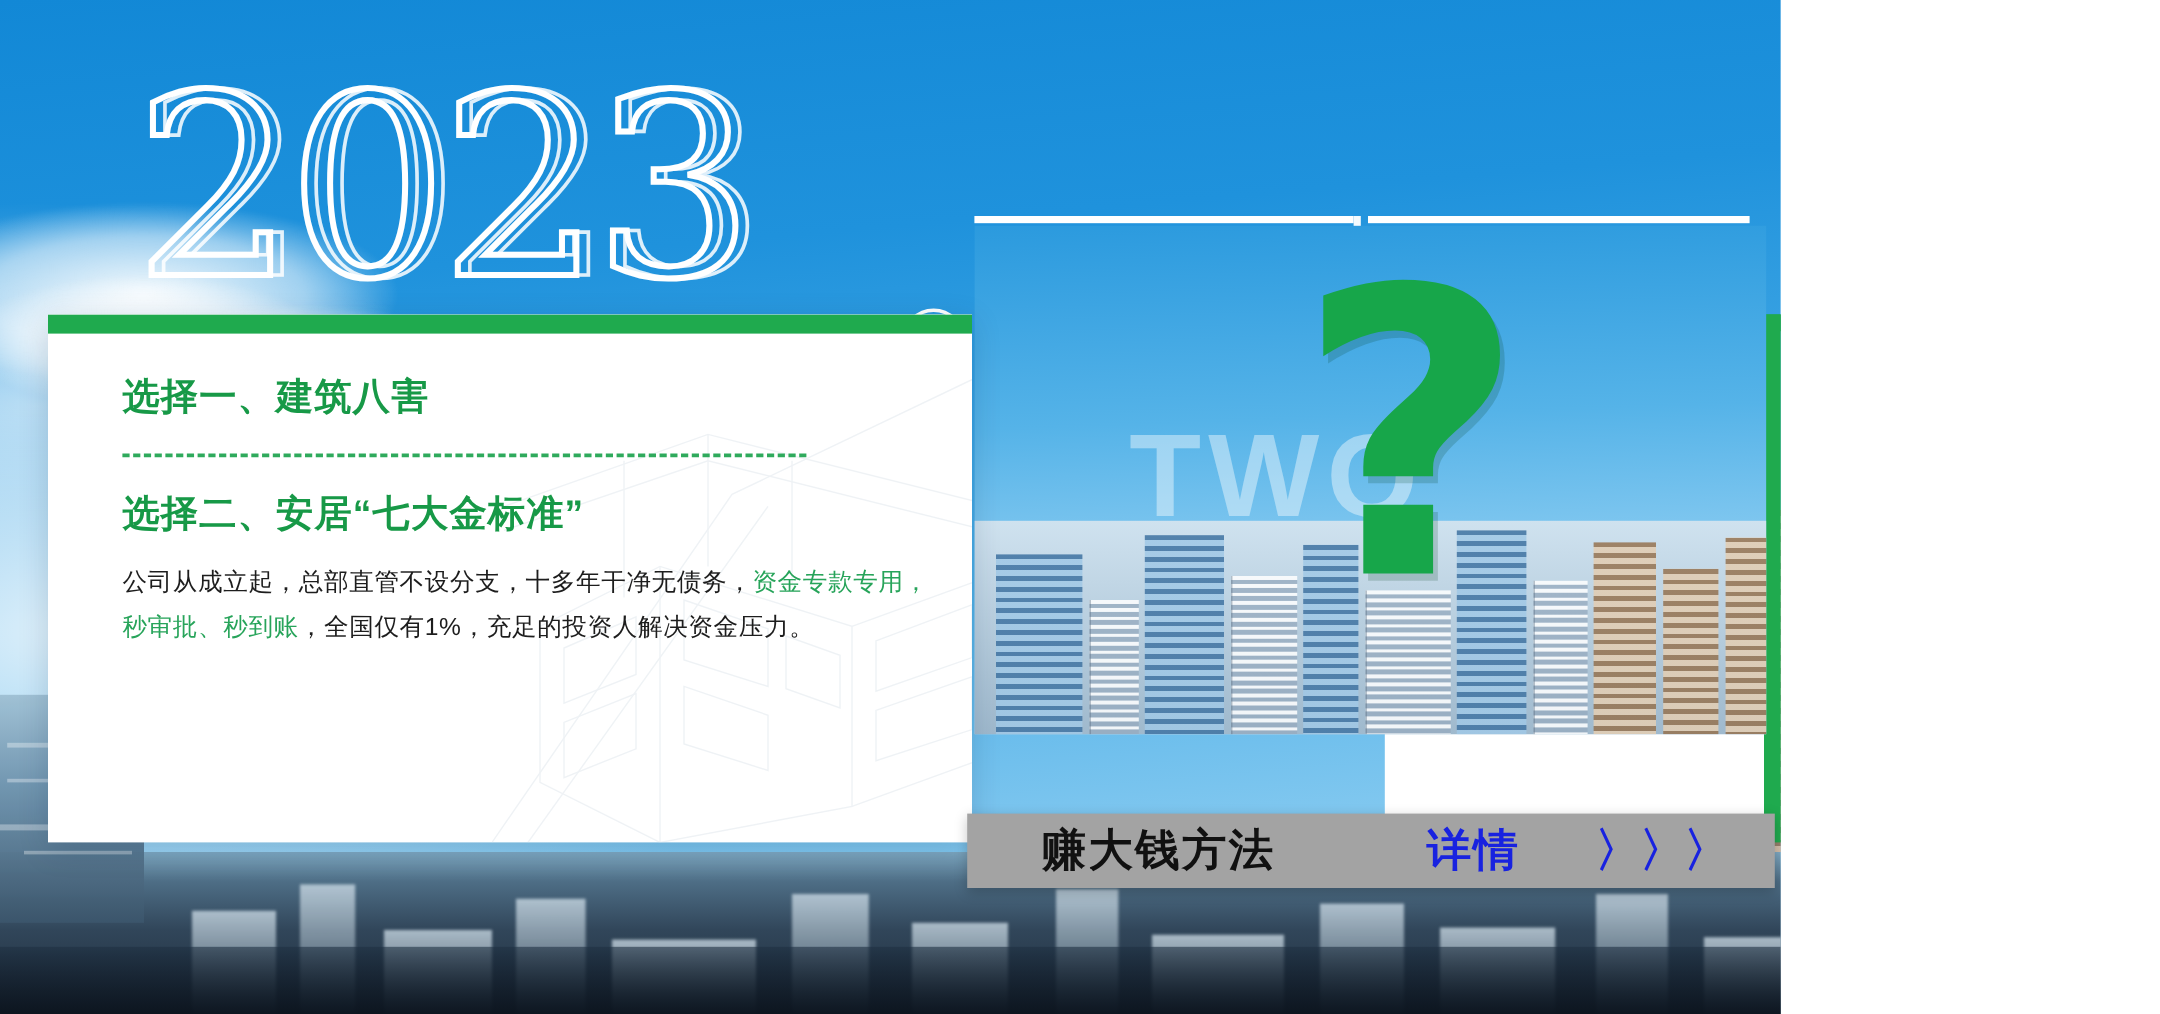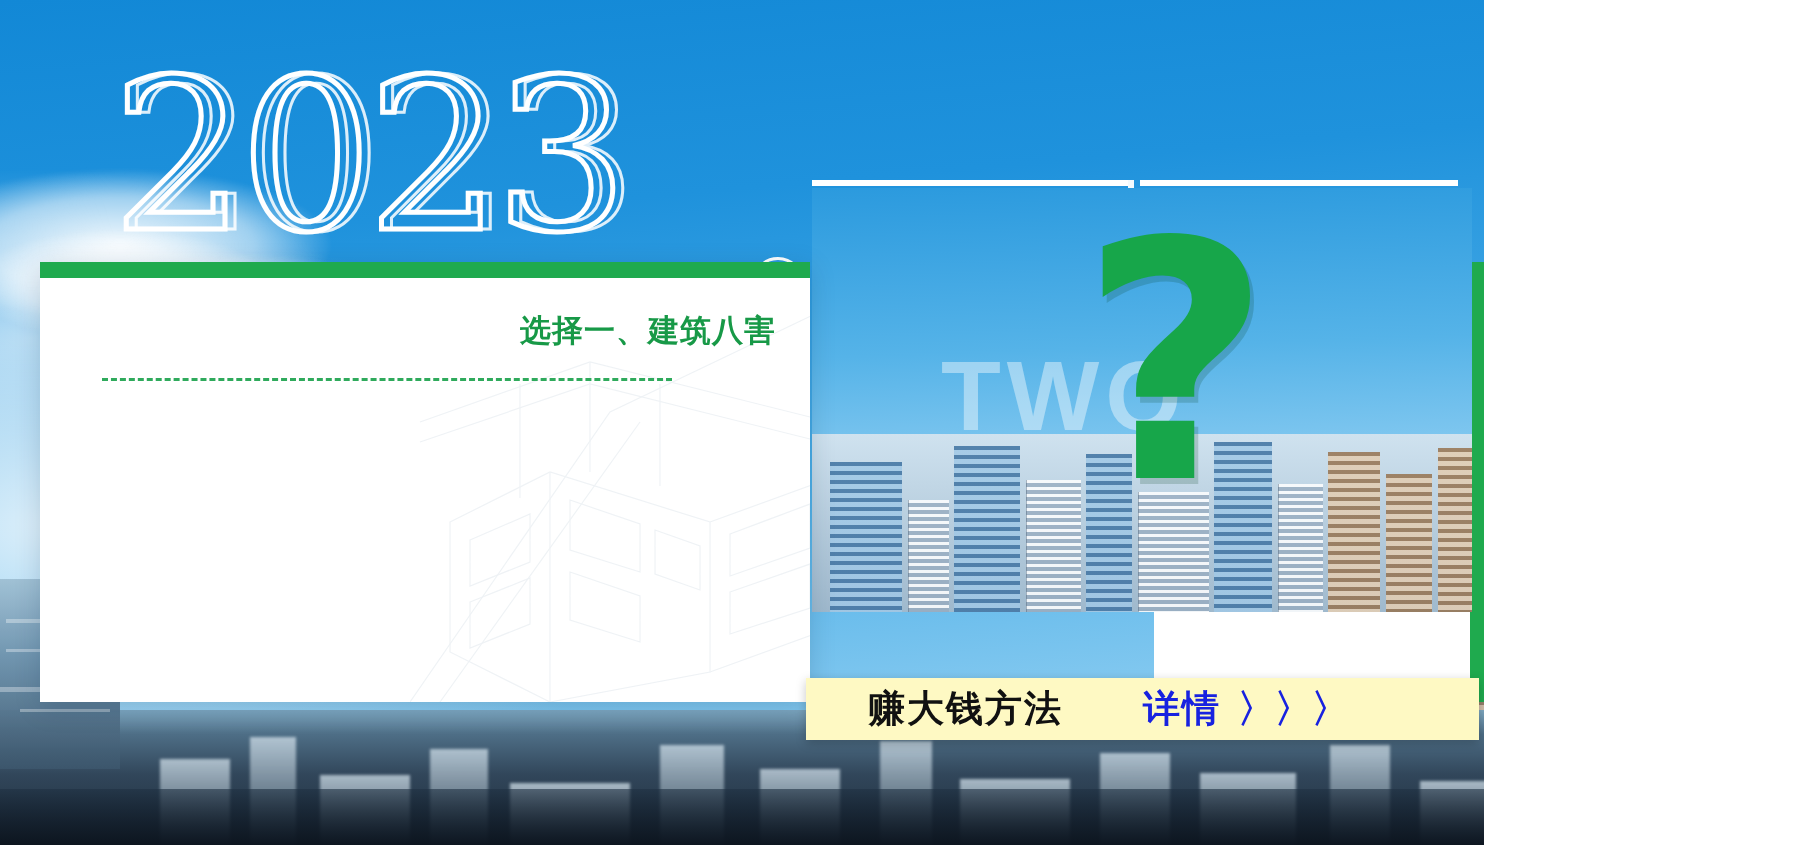--- a/index.html
+++ b/index.html
@@ -108,21 +108,21 @@
     position:absolute;left:40px;top:262px;width:770px;height:440px;
     background:#ffffff;
     box-shadow:0 6px 24px rgba(0,40,70,.18);
     overflow:hidden;
   }
   .card-top-bar{position:absolute;left:0;top:0;width:100%;height:16px;background:#1faa4e;}
   .card .blueprint{
     position:absolute;right:-30px;top:10px;width:430px;height:430px;opacity:.5;
     pointer-events:none;
   }
-  .card-inner{position:absolute;left:62px;top:48px;right:34px;text-align:right;}
+  .card-inner{position:absolute;left:62px;top:48px;right:34px;}
 
   .sec-title{
     color:#179947;font-size:31px;font-weight:700;letter-spacing:1px;
     margin:0 0 18px 0;
   }
   .sec-body{
     font-size:20.5px;line-height:37px;color:#1d1d1d;letter-spacing:.5px;
     margin:0;
   }
   .sec-body .g{color:#27a45a;}
@@ -173,23 +173,24 @@
     position:absolute;left:268px;top:26px;
     font-size:330px;line-height:300px;font-weight:700;
     color:#17a64a;
     text-shadow:4px 6px 0 rgba(0,60,30,.18);
     font-family:"DejaVu Sans","Liberation Sans",sans-serif;
   }
 
   
   .cta{
     position:absolute;left:806px;top:678px;width:673px;height:62px;
-    background:#fef9c3;
+    background:#a3a3a3;
     display:flex;align-items:center;
     box-shadow:0 3px 10px rgba(0,0,0,.22);
+    gap:46px;
   }
   .cta-main{
     color:#111;font-size:37px;font-weight:700;letter-spacing:2px;
     margin-left:62px;
   }
   .cta-detail{
     color:#1822e0;font-size:37px;font-weight:700;letter-spacing:2px;
     margin-left:80px;
   }
   .cta-arrows{
@@ -310,20 +311,24 @@
     </svg>
 
     <div class="card-inner">
 
       <div>
         <h2 class="sec-title">选择一、建筑八害</h2>
       </div>
 
       <div class="divider"></div>
 
+      <div class="sec2">
+        <h2 class="sec-title">选择二、安居“七大金标准”</h2>
+        <p class="sec-body"><span>公司从成立起，总部直管不设分支，十多年干净无债务，</span><span class="g">资金专款专用，秒审批、秒到账</span><span>，全国仅有1%，充足的投资人解决资金压力。</span></p>
+      </div>
     </div>
   </div>
 
   <div class="cta">
     <span class="cta-main">赚大钱方法</span>
     <span class="cta-detail">详情</span>
     <span class="cta-arrows">〉〉〉</span>
   </div>
 
 </div>

